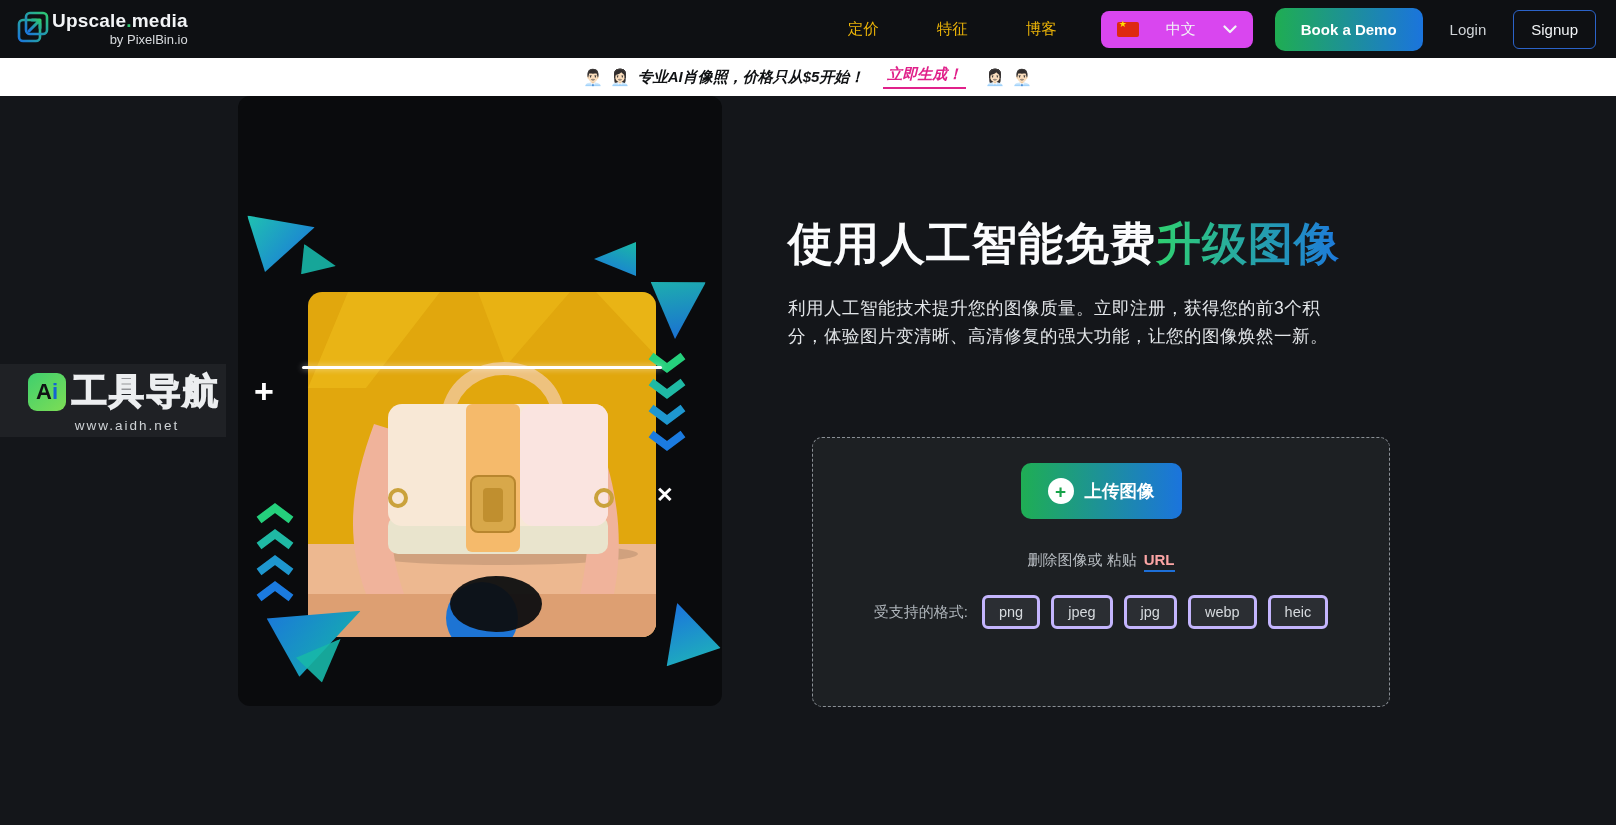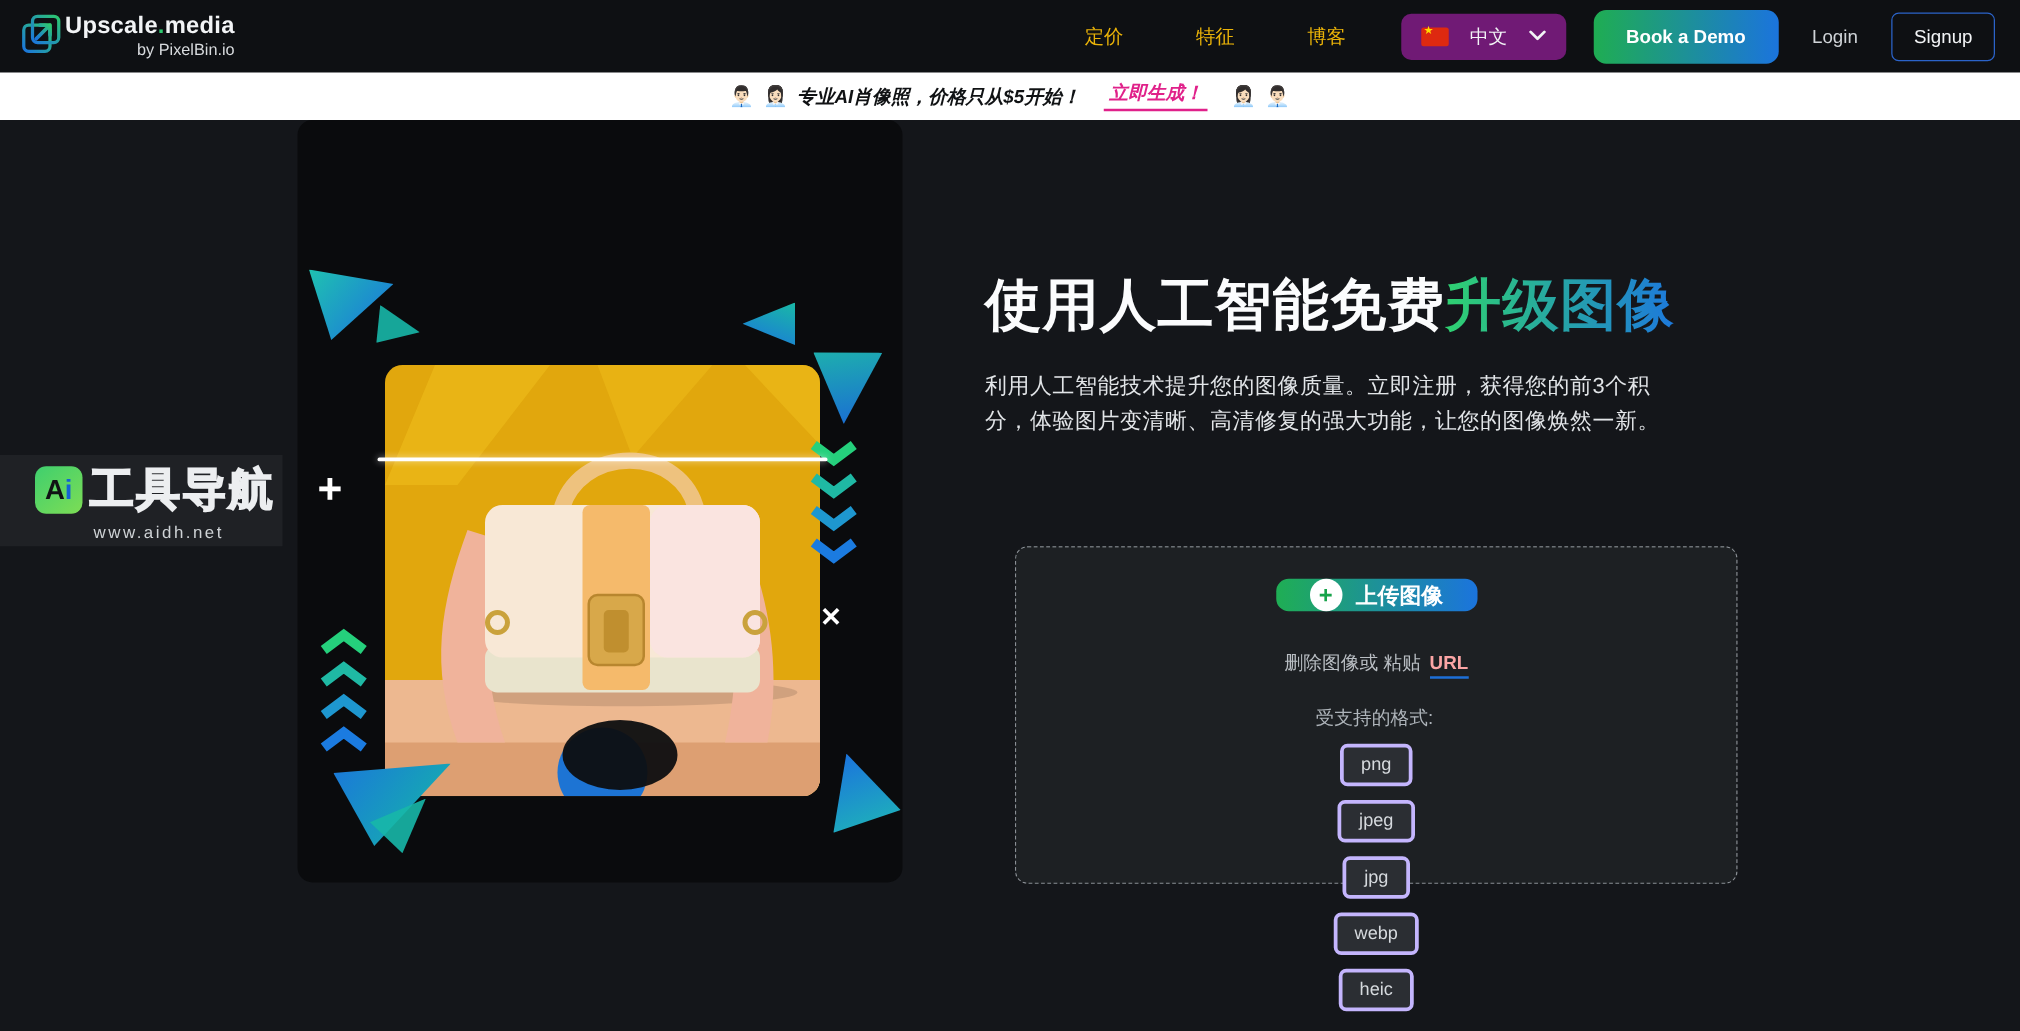--- a/index.html
+++ b/index.html
@@ -8,21 +8,21 @@
 
   
   .navbar { height:58px; background:#0e1013; display:flex; align-items:center; padding:0 14px; }
   .brand { display:flex; align-items:center; gap:0; cursor:pointer; }
   .brand-text { display:flex; flex-direction:column; align-items:flex-end; line-height:1.05; }
   .brand-name { font-size:19px; font-weight:700; color:#f2f4f6; letter-spacing:.2px; }
   .brand-name .dot { color:#2dc96f; }
   .brand-byline { font-size:13px; color:#d8dbde; margin-top:2px; }
   .nav-links { display:flex; gap:58px; margin-left:auto; margin-right:44px; }
   .nav-link { color:#eab308; font-size:15.5px; text-decoration:none; cursor:pointer;text-align:right; }
-  .lang-pill { display:flex; align-items:center; gap:17px; background:#701a75; border-radius:8px;
+  .lang-pill { display:flex; align-items:center; gap:27px; background:#d946ef; border-radius:8px;
                padding:9px 16px; cursor:pointer; margin-right:22px; }
   .flag { width:22px; height:15px; background:#de2910; border-radius:2px; position:relative; }
   .flag::after { content:"★"; position:absolute; left:2px; top:-3px; color:#ffde00; font-size:9px; }
   .lang-label { color:#f2f4f6; font-size:15px; }
   .demo-btn { border:none; cursor:pointer; color:#fff; font-size:15px; font-weight:600;
               padding:13px 26px; border-radius:10px;
               background:linear-gradient(90deg,#1fad52,#1b74dd); }
   .login-link { color:#cfd3d7; font-size:15px; margin:0 27px; cursor:pointer; text-decoration:none; }
   .signup-btn { background:transparent; border:1px solid #2b63c9; color:#f2f4f6; font-size:15px;
                 padding:10px 17px; border-radius:6px; cursor:pointer; margin-right:6px; }
@@ -100,21 +100,21 @@
                  cursor:pointer; }
   .upload-btn { display:flex; align-items:center; gap:11px; border:none; cursor:pointer;
                 height:56px; padding:0 27px; border-radius:10px; color:#fff; font-size:17.5px;
                 font-weight:600; background:linear-gradient(90deg,#1fae54,#1b74dd); }
   .upload-plus { width:26px; height:26px; border-radius:50%; background:#fff; color:#17a34a;
                  display:flex; align-items:center; justify-content:center;
                  font-size:19px; font-weight:800; line-height:1; }
   .hint-line { margin-top:32px; font-size:15px; color:#b9bec3; }
   .hint-url { color:#fca5a5; font-weight:700; margin-left:7px; padding-bottom:2px;
               border-bottom:2.5px solid #1d6fd8; cursor:pointer; text-decoration:none; }
-  .formats-row { margin-top:25px; display:flex; align-items:center; gap:11px;flex-direction:column; }
+  .formats-row { margin-top:25px; display:flex; align-items:center; gap:11px; }
   .formats-label { color:#aeb4ba; font-size:15px; margin-right:3px; }
   .chip { background:#2b2e33; border:3px solid #c4b5fd; border-radius:6px; padding:6px 14px;
           color:#d6dade; font-size:14.5px; cursor:pointer; }
   .terms { margin-top:26px; font-size:13.5px; color:#a7adb3; letter-spacing:.2px; }
   .terms b { color:#e3e6e9; font-weight:700; cursor:pointer; }
 </style>
 </head>
 <body>
 
 <div class="navbar">

